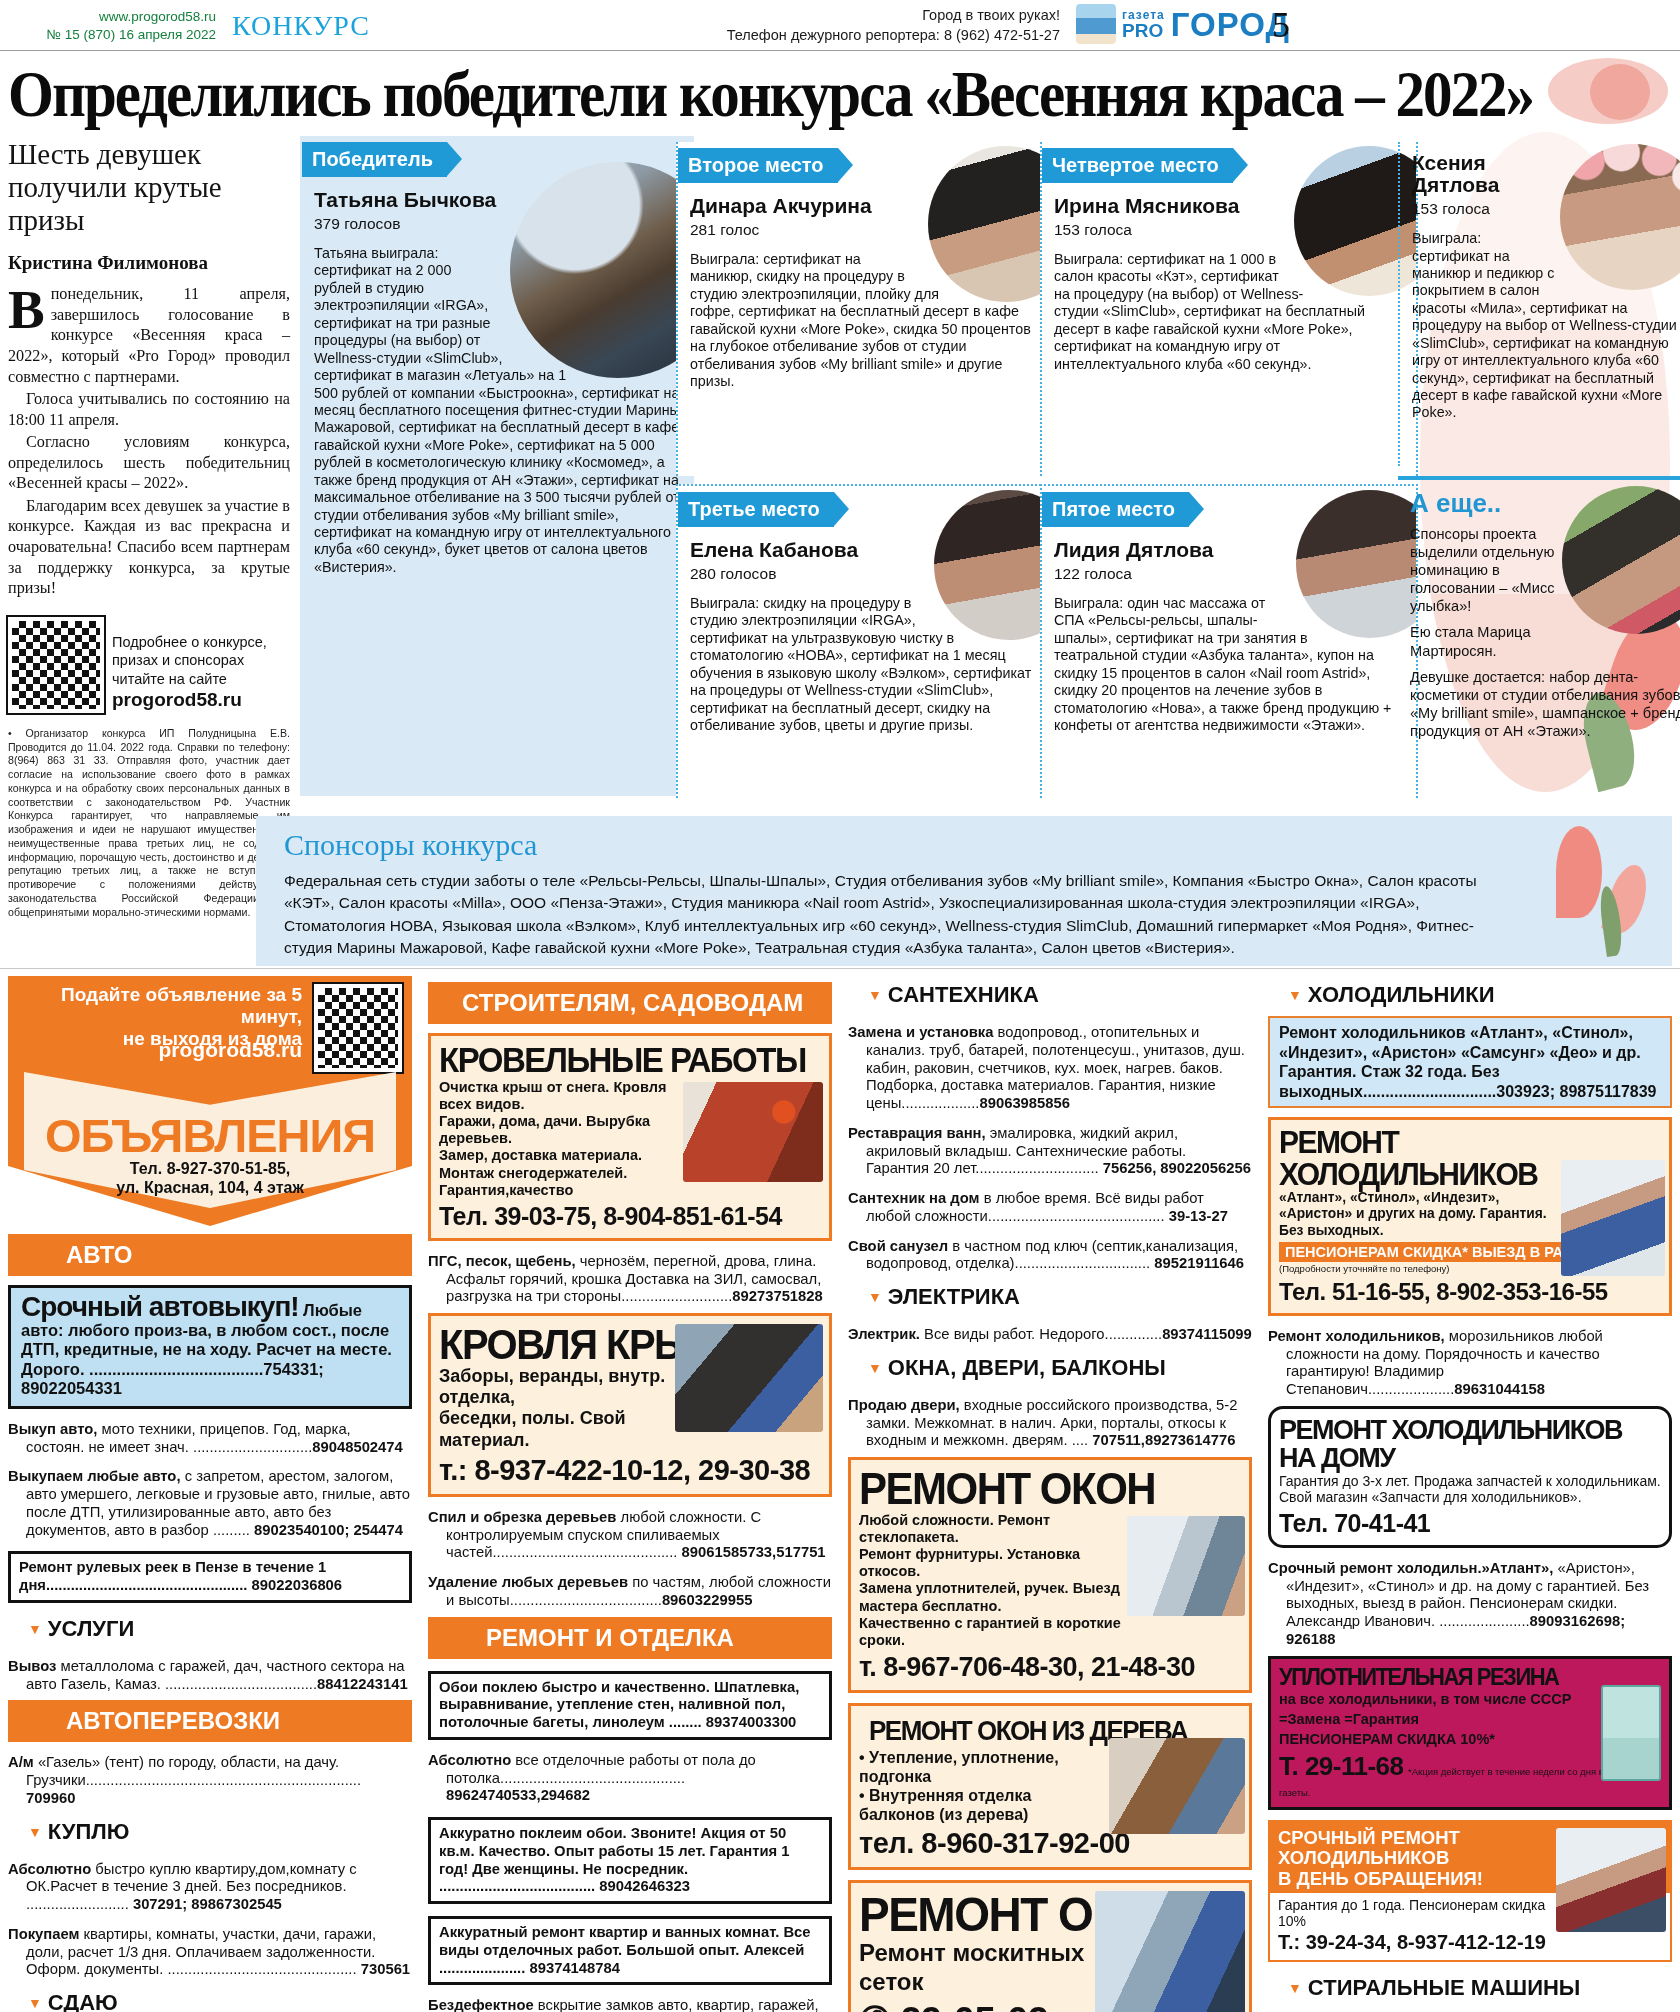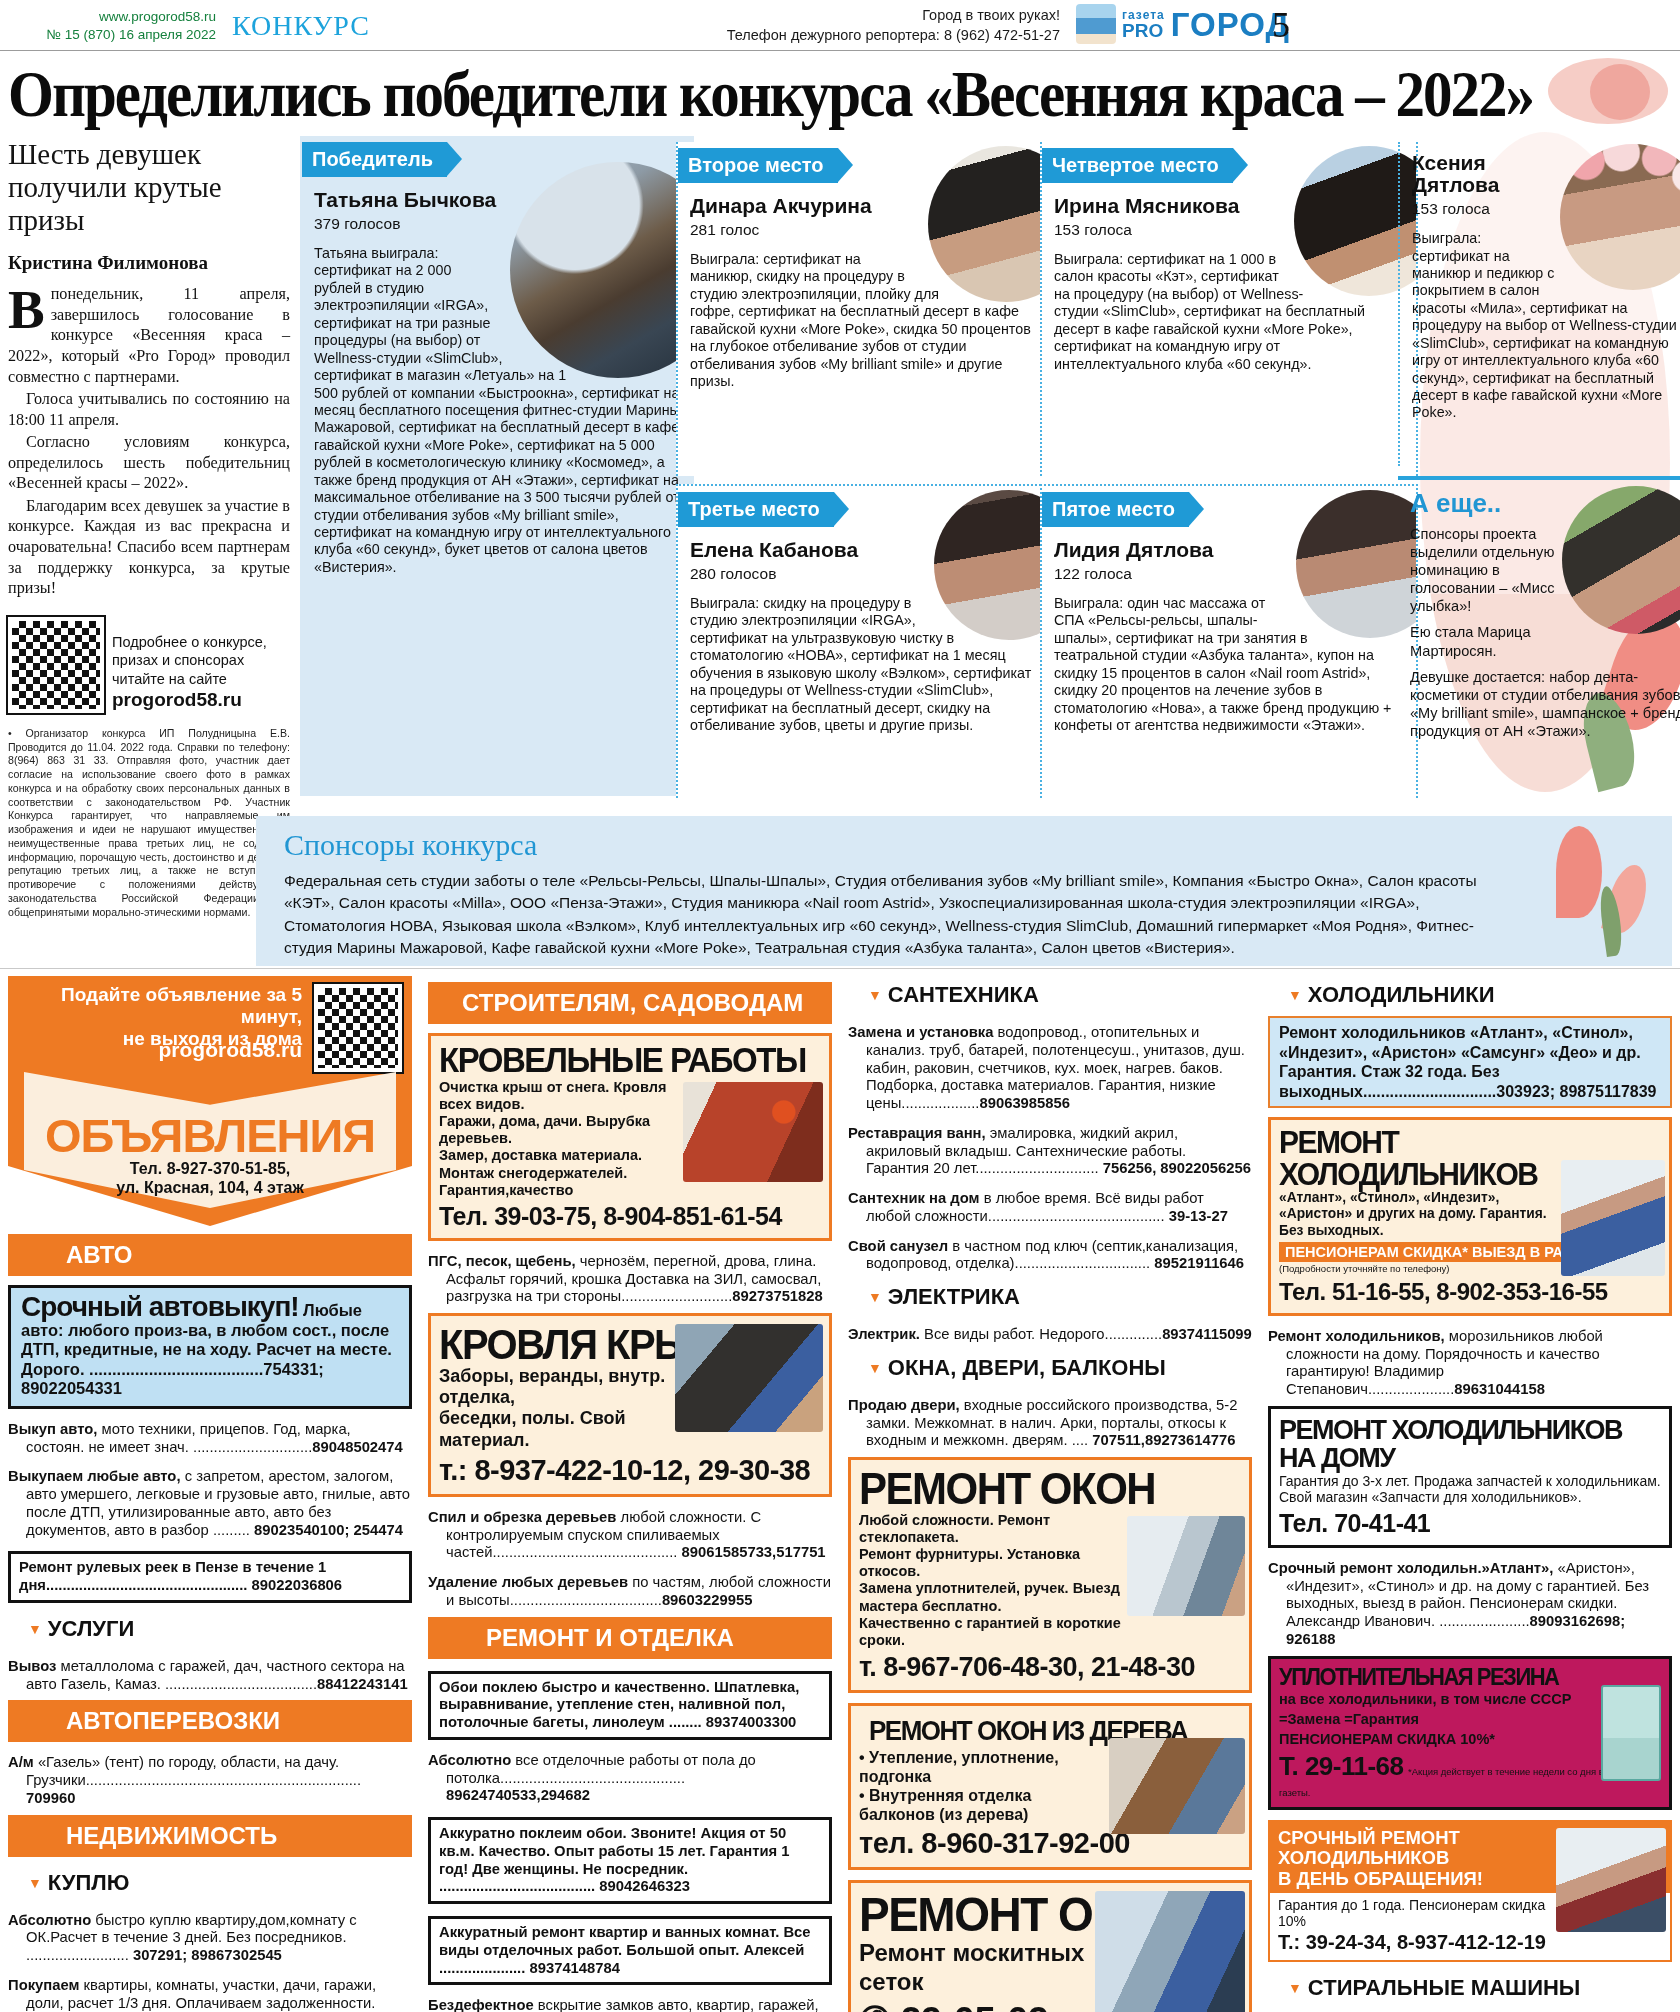--- a/index.html
+++ b/index.html
@@ -241,21 +241,20 @@
       <div class="item"><b>Выкуп авто,</b> <span>мото техники, прицепов. Год, марка, состоян. не имеет знач. .............................</span><span class="ph">89048502474</span></div>
       <div class="item"><b>Выкупаем любые авто,</b> <span>с запретом, арестом, залогом, авто умершего, легковые и грузовые авто, гнилые, авто после ДТП, утилизированные авто, авто без документов, авто в разбор .........</span> <span class="ph">89023540100; 254474</span></div>
       <div class="item boxed"><b>Ремонт рулевых реек в Пензе в течение 1 дня</b><span>.................................................</span> <span class="ph">89022036806</span></div>
 
       <div class="subh"><span class="tri">▼</span><span>УСЛУГИ</span></div>
       <div class="item"><b>Вывоз</b> <span>металлолома с гаражей, дач, частного сектора на авто Газель, Камаз. .....................................</span><span class="ph">88412243141</span></div>
 
       <div class="cat">АВТОПЕРЕВОЗКИ</div>
       <div class="item"><b>А/м</b> <span>«Газель» (тент) по городу, области, на дачу. Грузчики...................................................................</span> <span class="ph">709960</span></div>
 
-      <div class="cat">НЕДВИЖИМОСТЬ</div>
       <div class="subh"><span class="tri">▼</span><span>КУПЛЮ</span></div>
       <div class="item"><b>Абсолютно</b> <span>быстро куплю квартиру,дом,комнату с ОК.Расчет в течение 3 дней. Без посредников. .........................</span> <span class="ph">307291; 89867302545</span></div>
       <div class="item"><b>Покупаем</b> <span>квартиры, комнаты, участки, дачи, гаражи, доли, расчет 1/3 дня. Оплачиваем задолженности. Оформ. документы. ..............................................</span> <span class="ph">730561</span></div>
       <div class="subh"><span class="tri">▼</span><span>СДАЮ</span></div>
 
     </div>
 
     <div class="col">
       <div class="cat" style="padding-left:34px;">СТРОИТЕЛЯМ, САДОВОДАМ</div>
 
@@ -341,21 +340,21 @@
         <div class="t" style="font-size:30px;">РЕМОНТ ХОЛОДИЛЬНИКОВ</div>
         <div class="lines" style="padding-right:112px;font-size:13.8px;">«Атлант», «Стинол», «Индезит», «Аристон» и других на дому. Гарантия. Без выходных.</div>
         <div class="oband">ПЕНСИОНЕРАМ СКИДКА* ВЫЕЗД В РАЙОН</div>
         <div class="note">(Подробности уточняйте по телефону)</div>
         <div class="phone" style="font-size:24px;">Тел. 51-16-55, 8-902-353-16-55</div>
         <div class="pic" style="right:4px;top:40px;width:104px;height:116px;background:linear-gradient(160deg,#e8eef2 0 35%,#c79a82 35% 48%,#3b5fa0 48% 78%,#dfe6ea 78%);"></div>
       </div>
 
       <div class="item"><b>Ремонт холодильников,</b> <span>морозильников любой сложности на дому. Порядочность и качество гарантирую! Владимир Степанович.....................</span><span class="ph">89631044158</span></div>
 
-      <div class="dad" style="border-color:#111;background:#fff;">
+      <div class="dad" style="border-color:#111;background:#fff;border-radius:15px;">
         <div class="t" style="font-size:27px;">РЕМОНТ ХОЛОДИЛЬНИКОВ НА ДОМУ</div>
         <div class="lines" style="font-weight:normal;font-size:14px;">Гарантия до 3-х лет. Продажа запчастей к холодильникам. Свой магазин «Запчасти для холодильников».</div>
         <div class="phone" style="font-size:25px;">Тел. 70-41-41</div>
       </div>
 
       <div class="item"><b>Срочный ремонт холодильн.»Атлант»,</b> <span>«Аристон», «Индезит», «Стинол» и др. на дому с гарантией. Без выходных, выезд в район. Пенсионерам скидки. Александр Иванович. ......................</span><span class="ph">89093162698; 926188</span></div>
 
       <div class="dad" style="border-color:#111;background:#be185d;">
         <div class="t" style="font-size:22px;">УПЛОТНИТЕЛЬНАЯ РЕЗИНА</div>
         <div class="lines" style="padding-right:72px;font-size:14.5px;">на все холодильники, в том числе СССР</div>

